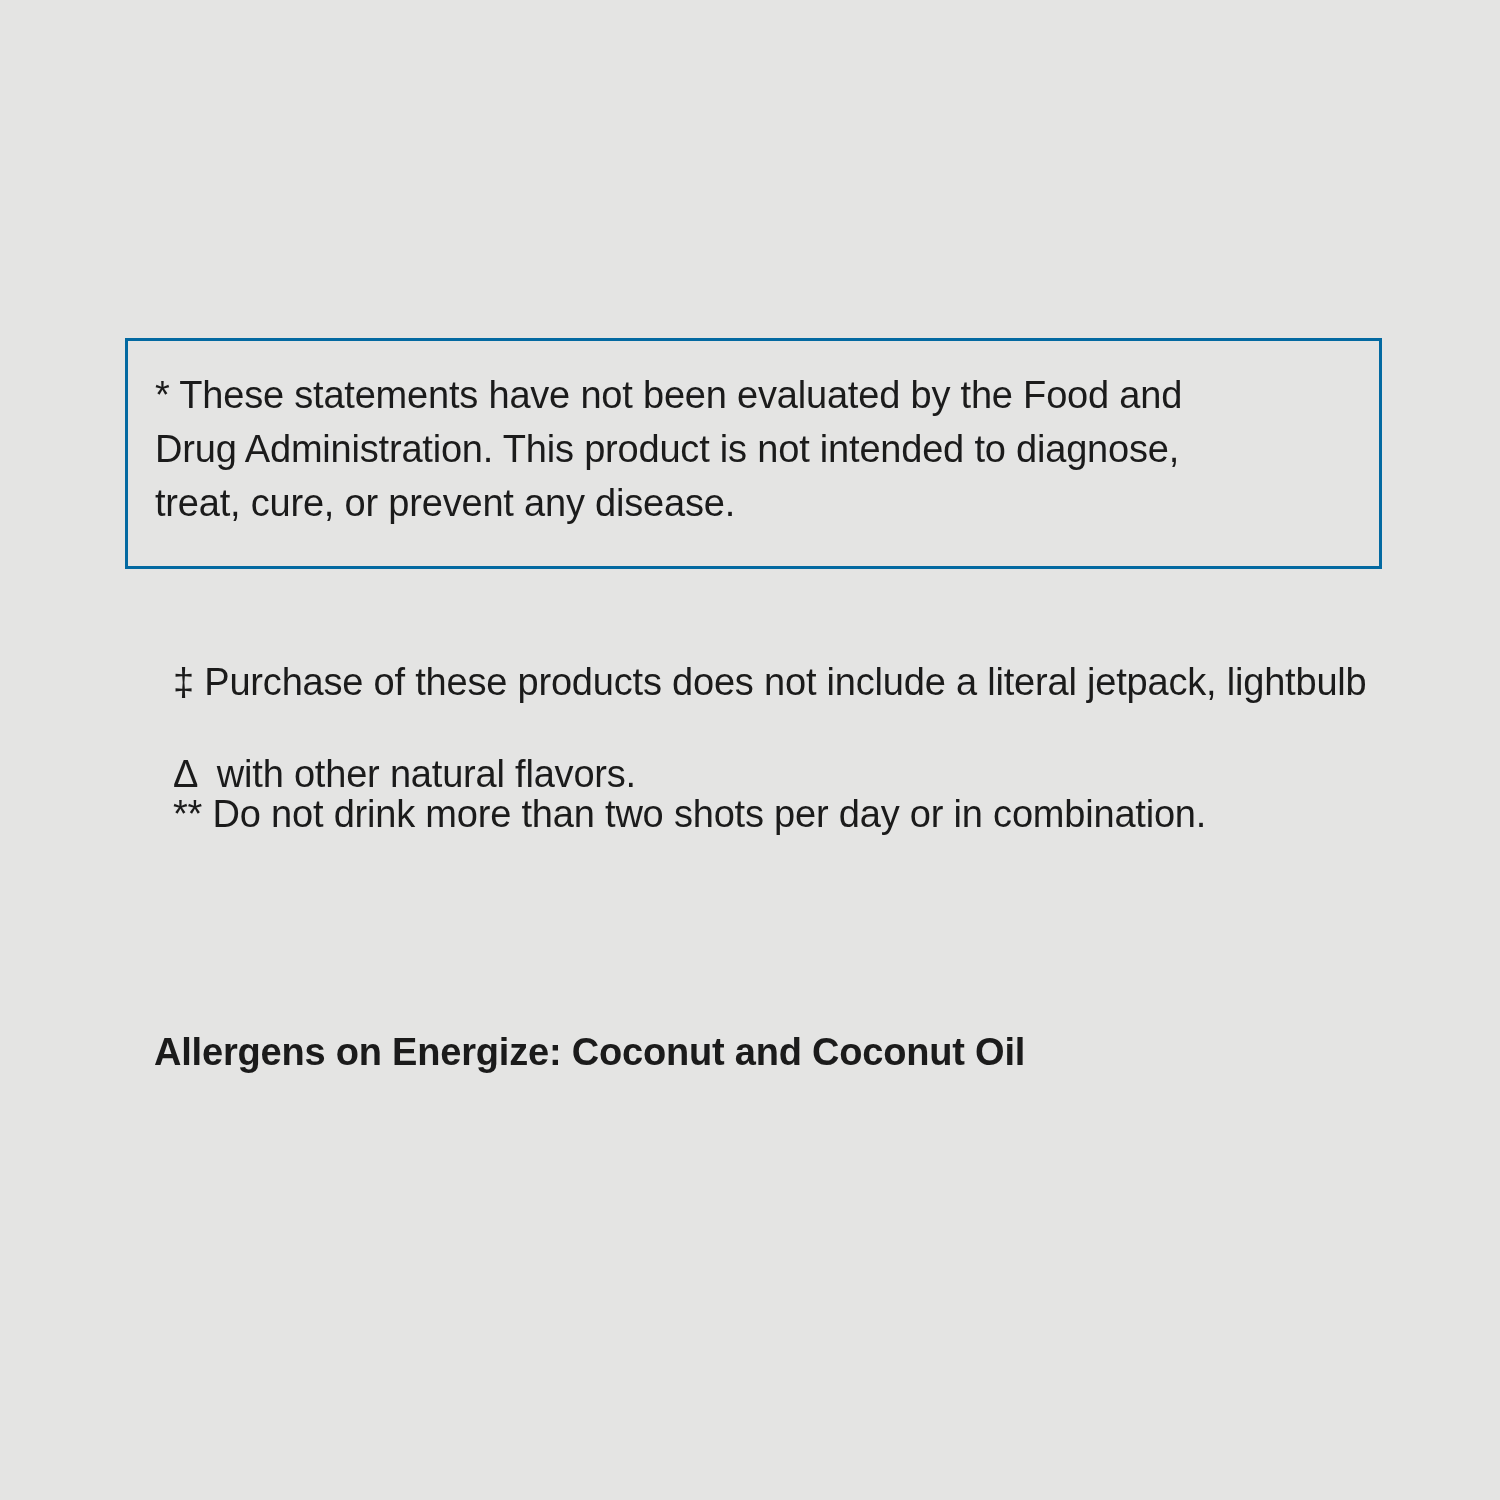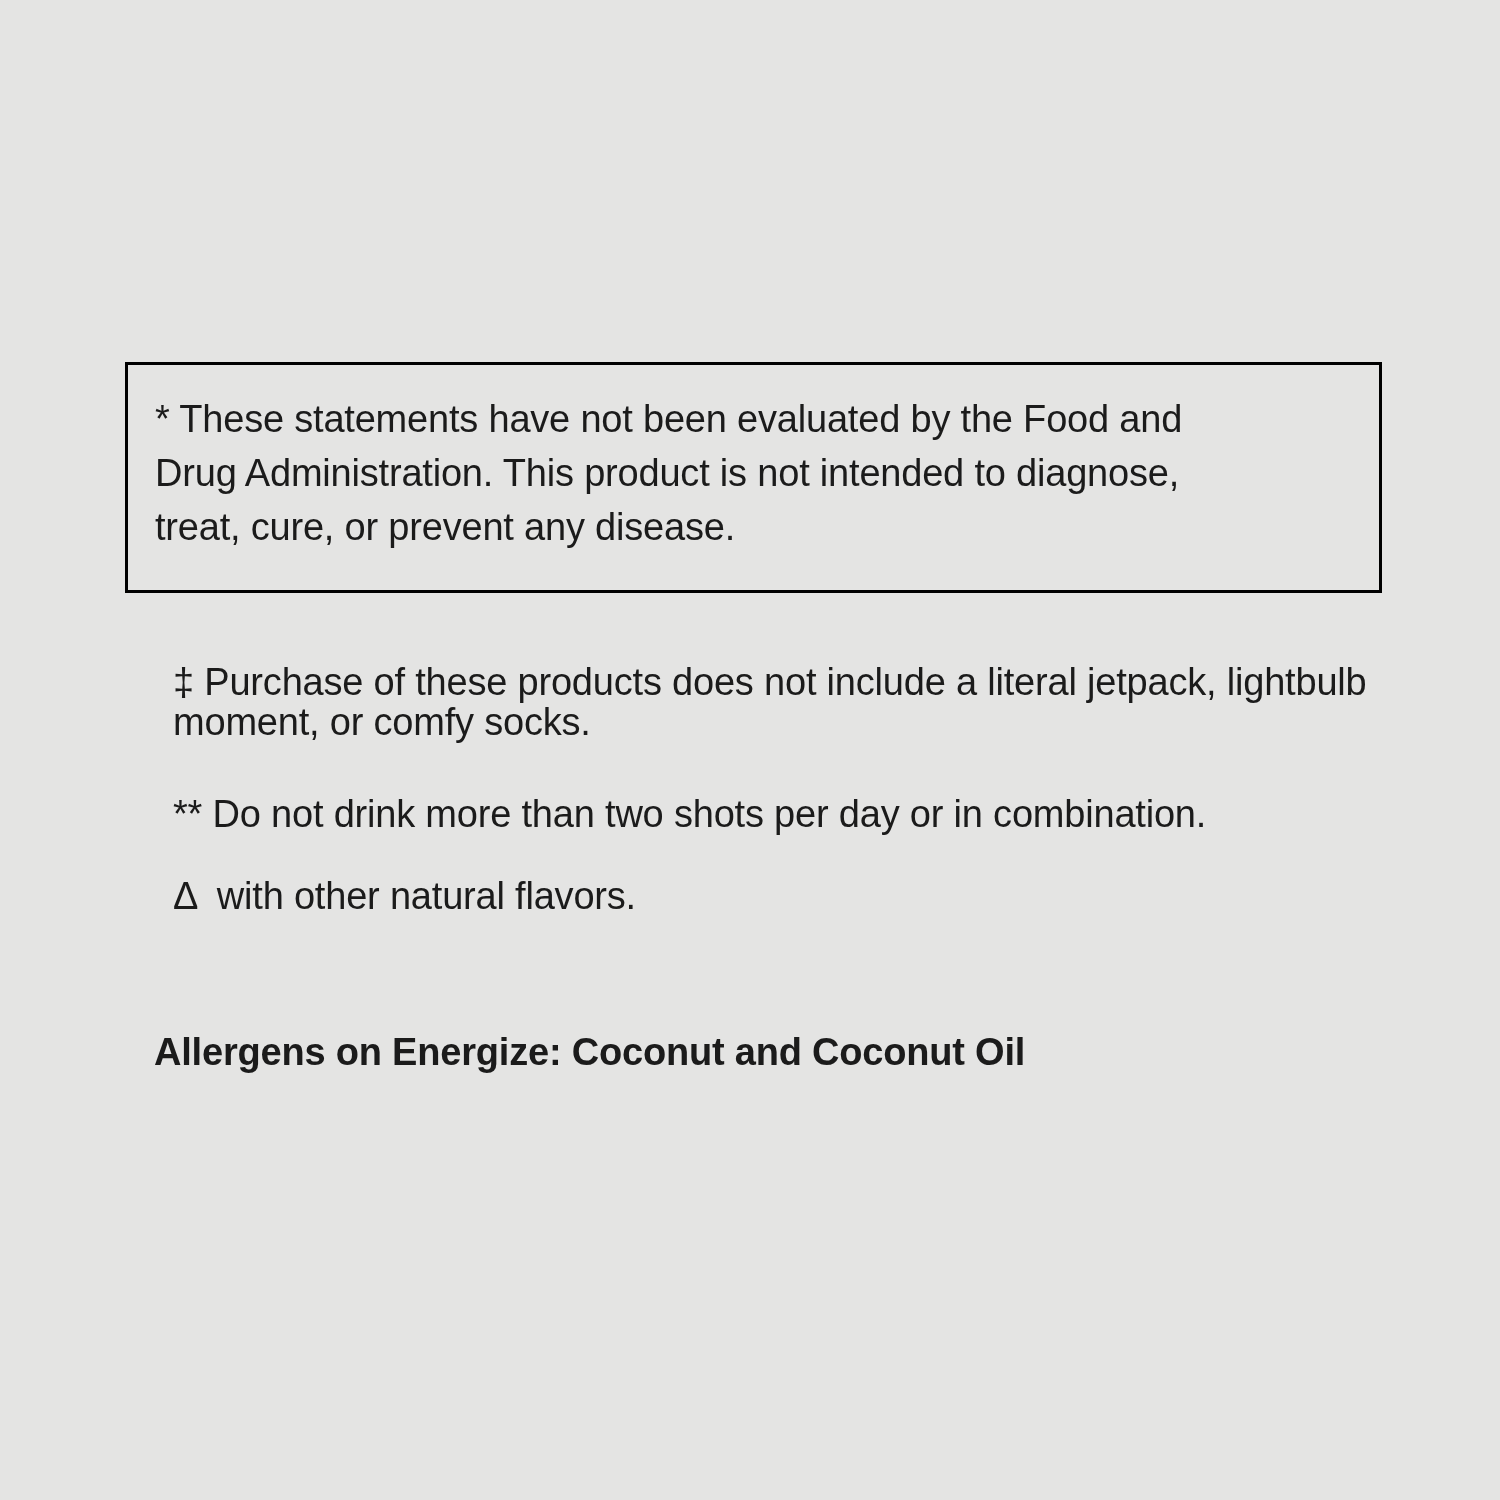--- a/index.html
+++ b/index.html
@@ -15,24 +15,24 @@
     position: relative;
     width: 1500px;
     height: 1500px;
     overflow: hidden;
     background: #e4e4e3;
     color: #1b1b1b;
   }
   .disclaimer-box {
     position: absolute;
     left: 125px;
-    top: 362px;
+    top: 338px;
     width: 1257px;
     height: 231px;
-    border: 3px solid #000000;
+    border: 3px solid #0369a1;
     box-sizing: border-box;
     padding: 27px 28px 0 27px;
   }
   .body-text {
     margin: 0;
     font-size: 38px;
     line-height: 54px;
     letter-spacing: -0.2px;
     font-weight: 400;
   }
@@ -76,25 +76,24 @@
     <p class="body-text">
       <span class="line">* These statements have not been evaluated by the Food and</span>
       <span class="line">Drug Administration. This product is not intended to diagnose,</span>
       <span class="line">treat, cure, or prevent any disease.</span>
     </p>
   </div>
 
   <div class="footnotes">
     <p class="footnote fn-1">
       <span class="line">‡ Purchase of these products does not include a literal jetpack, lightbulb</span>
-      <span class="line">moment, or comfy socks.</span>
+    </p>
+    <p class="footnote fn-3">
+      <span class="line">Δ  with other natural flavors.</span>
     </p>
     <p class="footnote fn-2">
       <span class="line">** Do not drink more than two shots per day or in combination.</span>
-    </p>
-    <p class="footnote fn-3">
-      <span class="line">Δ  with other natural flavors.</span>
     </p>
   </div>
 
   <p class="allergen-statement">Allergens on Energize: Coconut and Coconut Oil</p>
 
 </div>
 
 </body></html>

